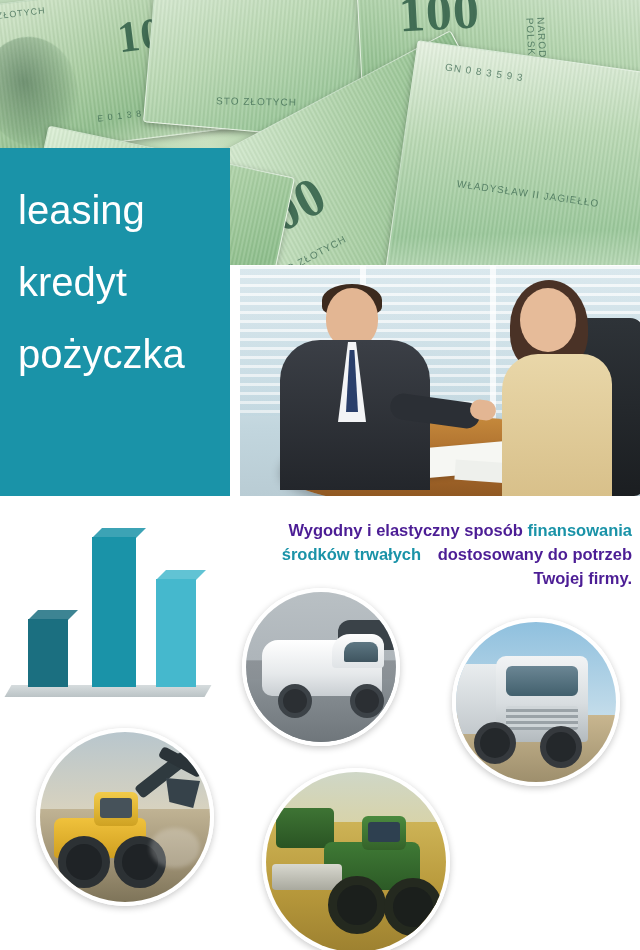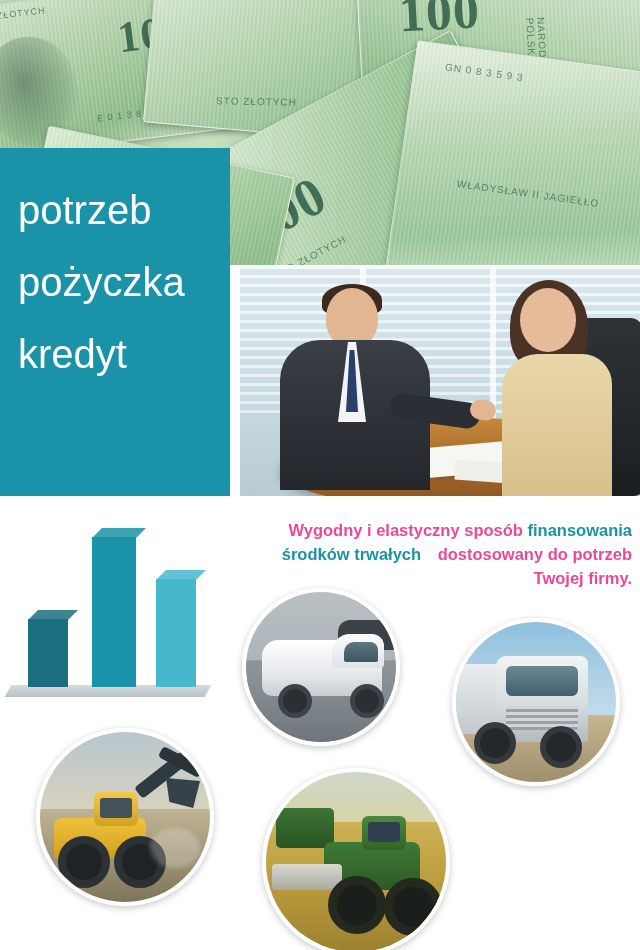--- a/index.html
+++ b/index.html
@@ -301,21 +301,21 @@
     left: 228px;
     top: 518px;
     width: 404px;
     text-align: right;
     font-size: 16.5px;
     line-height: 24px;
     color: #3a4550;
     font-weight: bold;
   }
   .blurb .hl { color: #1a93a8; }
-  .blurb .plain { color: #ec4899; margin-left: 12px; }
+  .blurb .plain { color: #4c1d95; margin-left: 12px; }
 
   
   .circ {
     position: absolute;
     border-radius: 50%;
     overflow: hidden;
     border: 4px solid #ffffff;
     box-shadow: 0 2px 7px rgba(0,0,0,0.22);
   }
   .c-van { left: 242px; top: 588px; width: 150px; height: 150px; }
@@ -427,23 +427,23 @@
 
     </div>
 
     <div class="note n6">
       <span class="val" style="left:40px; top:30px; font-size:40px;">100</span>
     </div>
   </div>
 
   <div class="teal-block">
     <div class="teal-lines">
-      <div class="teal-line">potrzeb</div>
+      <div class="teal-line">leasing</div>
+      <div class="teal-line">kredyt</div>
       <div class="teal-line">pożyczka</div>
-      <div class="teal-line">kredyt</div>
     </div>
   </div>
 
   <div class="meeting-photo">
     <div class="room-bg"></div>
     <div class="blinds"></div>
     <div class="window-frame" style="left:120px;"></div>
     <div class="window-frame" style="left:250px;"></div>
     <div class="table-top"></div>
     <div class="laptop"></div>

